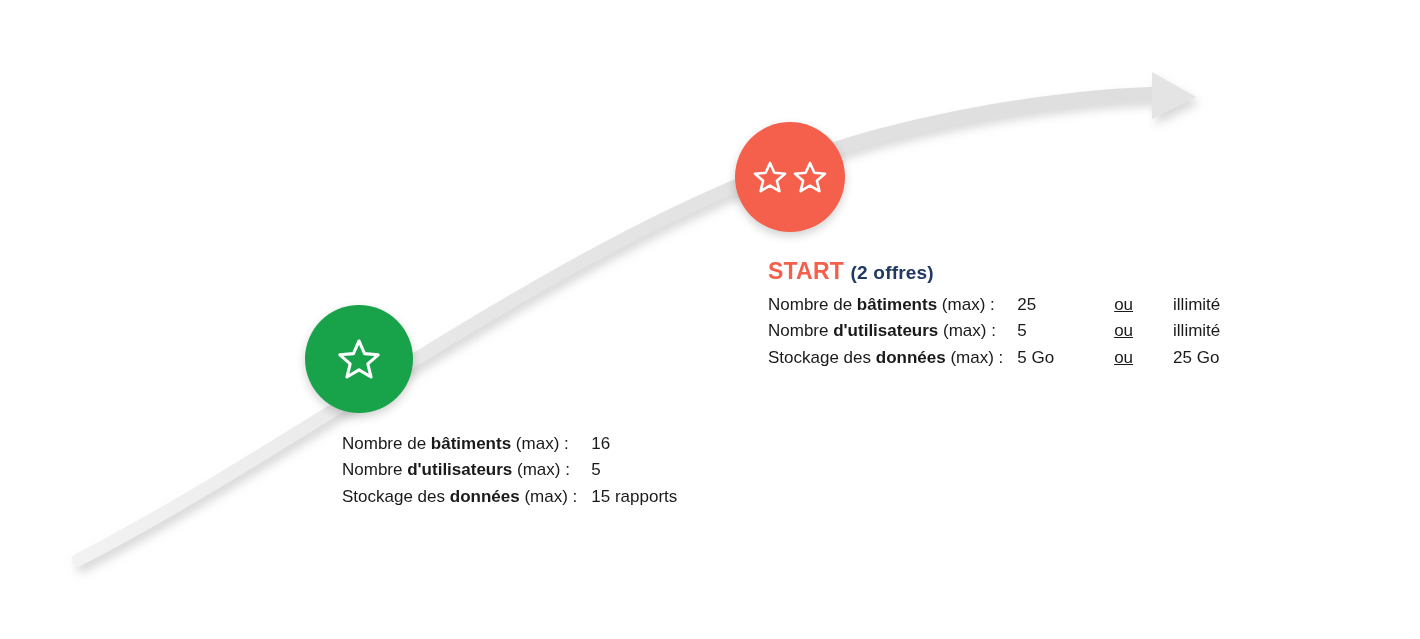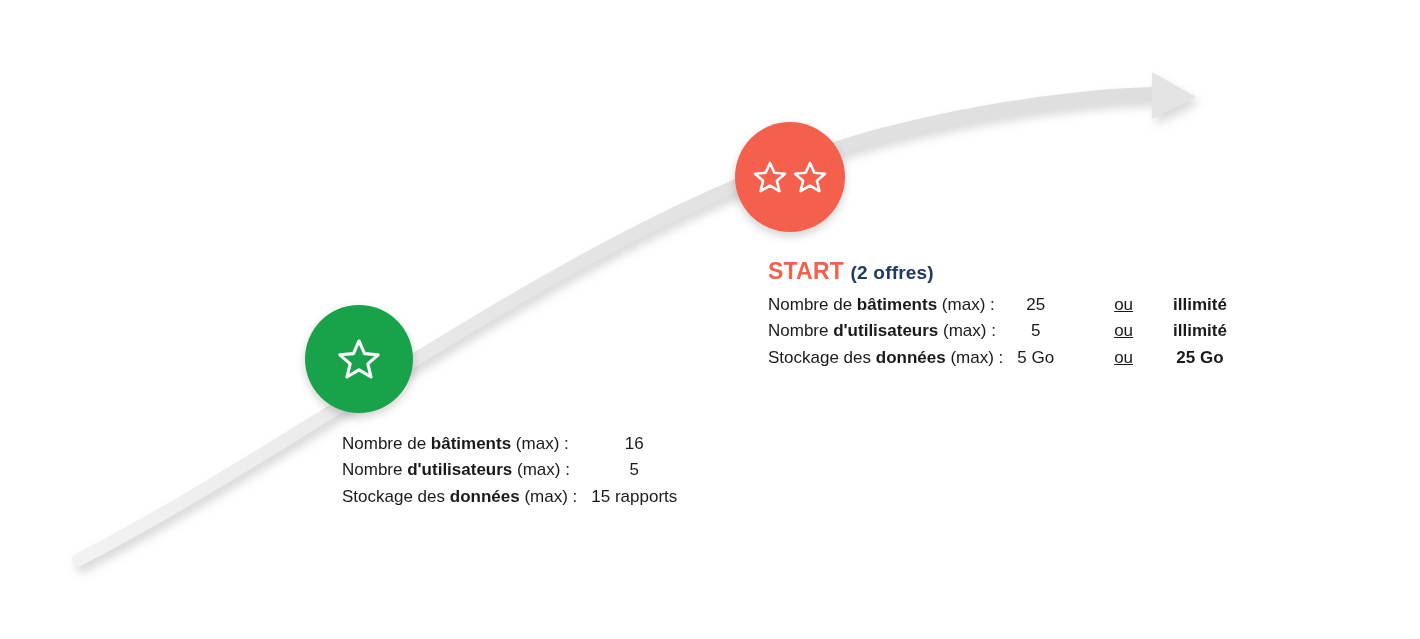--- a/index.html
+++ b/index.html
@@ -98,24 +98,23 @@
   .col-val1 {
     padding-left: 14px !important;
   }
   .col-or {
     padding-left: 60px !important;
     padding-right: 10px !important;
     text-decoration: underline;
   }
   .col-val2 {
     padding-left: 30px !important;
-    font-weight: bold;
   }
   .col-val2.num, .col-val1.num {
-    text-align: center;
+    text-align: left;
   }
 </style>
 </head>
 <body>
 
 <div id="canvas">
 
   <svg class="arc-layer" viewBox="0 0 1420 639" xmlns="http://www.w3.org/2000/svg">
     <defs>
       <linearGradient id="arcGrad" x1="0" y1="1" x2="1" y2="0">

